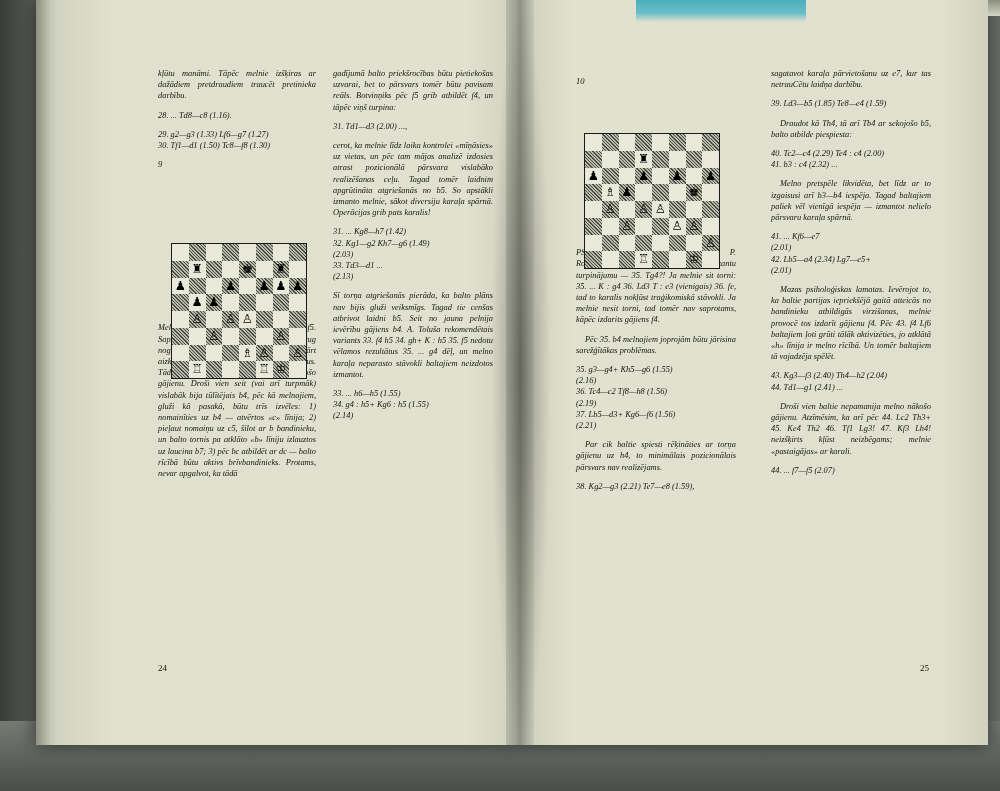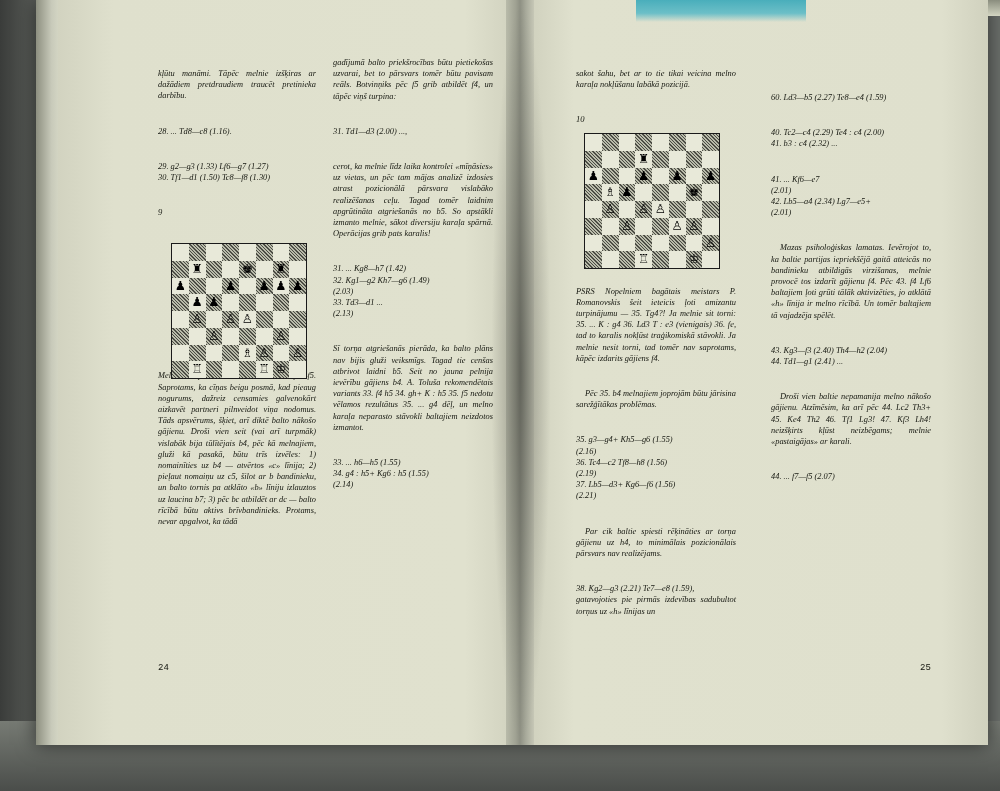--- a/index.html
+++ b/index.html
@@ -100,38 +100,38 @@
     line-height: 11.2px;
     text-align: justify;
     color: #14160f;
     font-style: italic;
   }
   .col p {
     margin: 0 0 0 0;
     text-indent: 9px;
   }
   .col p.noindent { text-indent: 0; }
-  .col p.gap { margin-top: 24px; }
+  .col p.gap { margin-top: 8px; }
 
   .colA { left: 122px; top: 68px; width: 158px; }
-  .colB { left: 297px; top: 57px; width: 160px; }
+  .colB { left: 297px; top: 68px; width: 160px; }
   .colC { left: 540px; top: 68px; width: 160px; }
   .colD { left: 735px; top: 68px; width: 160px; }
 
   .movepair { display: block; text-indent: 0; }
 
   .figlabel {
     font-size: 8.6px;
     text-indent: 0;
     margin-top: 7px;
   }
 
   .pagenum {
     position: absolute;
-    font-family: Liberation Mono, monospace;
+    font-family: Liberation Serif, serif;
     font-size: 9px;
     color: #14160f;
   }
   .pn-left { left: 122px; top: 663px; }
   .pn-right { left: 884px; top: 663px; }
 
   
   .board {
     position: absolute;
     width: 134px;
@@ -205,40 +205,41 @@
       <p class="noindent movepair">                              (2.03)</p>
       <p class="noindent movepair">33. Td3—d1            ...</p>
       <p class="noindent movepair">                              (2.13)</p>
       <p class="gap noindent">Sī torņa atgriešanās pierāda, ka balto plāns nav bijis gluži veiksmīgs. Tagad tie cenšas atbrivot laidni b5. Seit no jauna pelnija ievērību gājiens b4. A. Toluša rekomendētais variants 33. f4 h5 34. gh+ K : h5 35. f5 nedotu vēlamos rezultātus 35. ... g4 dēļ, un melno karaļa neparasto stāvokli baltajiem neizdotos izmantot.</p>
       <p class="gap noindent movepair">33. ...                  h6—h5 (1.55)</p>
       <p class="noindent movepair">34. g4 : h5+          Kg6 : h5 (1.55)</p>
       <p class="noindent movepair">                              (2.14)</p>
     </div>
 
     <div class="col colC">
-      <p class="noindent">sakot šahu, bet ar to tie tikai veicina melno karaļa nokļūšanu labākā pozicijā.</p>
       <p class="gap noindent figlabel">10</p>
       <div style="height:160px"></div>
       <p class="noindent">PSRS Nopelniem bagātais meistars P. Romanovskis šeit ieteicis ļoti amizantu turpinājumu — 35. Tg4?! Ja melnie sit torni: 35. ... K : g4 36. Ld3 T : e3 (vienigais) 36. fe, tad to karalis nokļūst traģikomiskā stāvokli. Ja melnie nesit torni, tad tomēr nav saprotams, kāpēc izdarits gājiens f4.</p>
       <p class="gap">Pēc 35. b4 melnajiem joprojām būtu jārisina sarežģītākas problēmas.</p>
       <p class="gap noindent movepair">35. g3—g4+          Kh5—g6 (1.55)</p>
       <p class="noindent movepair">                              (2.16)</p>
       <p class="noindent movepair">36. Tc4—c2            Tf8—h8 (1.56)</p>
       <p class="noindent movepair">                              (2.19)</p>
       <p class="noindent movepair">37. Lb5—d3+          Kg6—f6 (1.56)</p>
       <p class="noindent movepair">                              (2.21)</p>
       <p class="gap">Par cik baltie spiesti rēķināties ar torņa gājienu uz h4, to minimālais pozicionālais pārsvars nav realizējams.</p>
       <p class="gap noindent movepair">38. Kg2—g3 (2.21)   Te7—e8 (1.59),</p>
-      <p class="noindent">gatavojoties pie pirmās izdevības sadubultot torņus uz «h» līnijas un</p>
     </div>
 
     <div class="col colD">
-      <p class="gap noindent movepair">60. Ld3—b5 (2.27)   Te8—e4 (1.59)</p>
+      <p class="noindent">sagatavot karaļa pārvietošanu uz e7, kur tas netrauCētu laidņa darbību.</p>
+      <p class="gap noindent movepair">39. Ld3—b5 (1.85)   Te8—e4 (1.59)</p>
+      <p class="gap">Draudot kā Th4, tā arī Tb4 ar sekojošo b5, balto atbilde piespiesta:</p>
       <p class="gap noindent movepair">40. Tc2—c4 (2.29)   Te4 : c4 (2.00)</p>
       <p class="noindent movepair">41.  b3 : c4 (2.32)   ...</p>
+      <p class="gap">Melno pretspēle likvidēta, bet līdz ar to izgaisusi arī b3—b4 iespēja. Tagad baltajiem paliek vēl vienīgā iespēja — izmantot nelielo pārsvaru karaļa spārnā.</p>
       <p class="gap noindent movepair">41. ...                  Kf6—e7</p>
       <p class="noindent movepair">                              (2.01)</p>
       <p class="noindent movepair">42. Lb5—a4 (2.34)   Lg7—e5+</p>
       <p class="noindent movepair">                              (2.01)</p>
       <p class="gap">Mazas psiholoģiskas lamatas. Ievērojot to, ka baltie partijas iepriekšējā gaitā atteicās no bandinieku atbildigās virzišanas, melnie provocē tos izdarīt gājienu f4. Pēc 43. f4 Lf6 baltajiem ļoti grūti tālāk aktivizēties, jo atklātā «h» līnija ir melno rīcībā. Un tomēr baltajiem tā vajadzēja spēlēt.</p>
       <p class="gap noindent movepair">43. Kg3—f3 (2.40)   Th4—h2 (2.04)</p>
       <p class="noindent movepair">44. Td1—g1 (2.41)   ...</p>
       <p class="gap">Droši vien baltie nepamanija melno nākošo gājienu. Atzīmēsim, ka arī pēc 44. Lc2 Th3+ 45. Ke4 Th2 46. Tf1 Lg3! 47. Kf3 Lh4! neizšķirts kļūst neizbēgams; melnie «pastaigājas» ar karali.</p>
       <p class="gap noindent movepair">44. ...                  f7—f5 (2.07)</p>
     </div>

